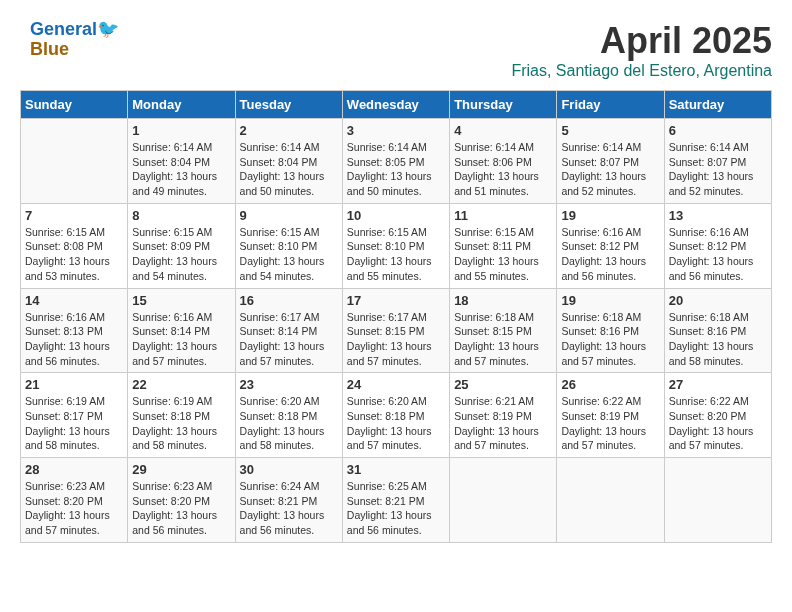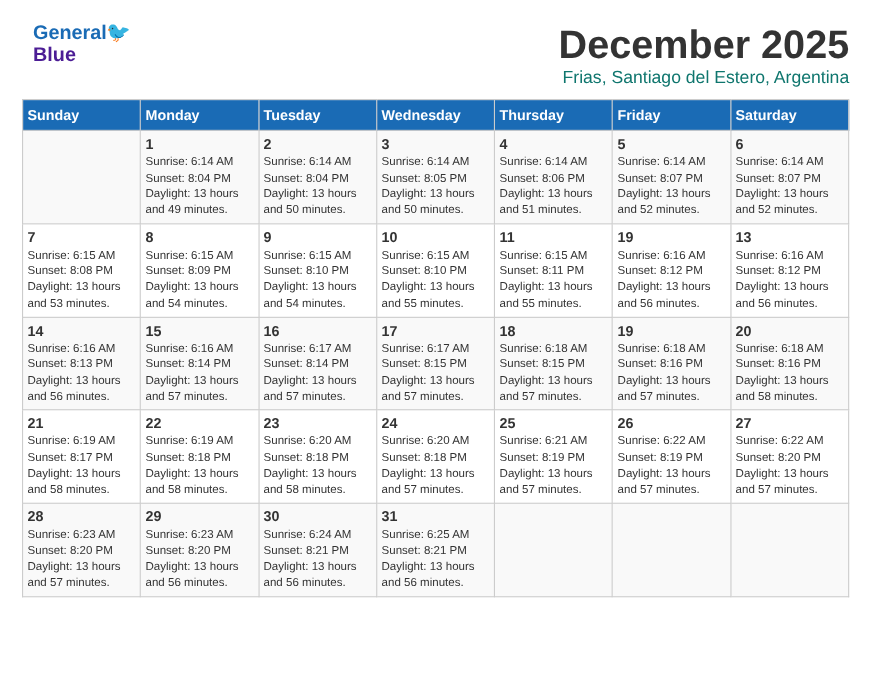--- a/index.html
+++ b/index.html
@@ -84,26 +84,26 @@
     }
   </style>
 </head>
 <body>
 
 <div class="header">
   <div class="logo">
     <div>
       <div class="logo-text">
         <span>General</span>🐦<br>
-        <span style="color:#4c1d95;">Blue</span>
+        <span style="color:#a16207;">Blue</span>
       </div>
     </div>
   </div>
   <div class="title-area">
-    <div class="month-title">December 2025</div>
+    <div class="month-title">April 2025</div>
     <div class="location-title">Frias, Santiago del Estero, Argentina</div>
   </div>
 </div>
 
 <table>
   <thead>
     <tr>
       <th>Sunday</th>
       <th>Monday</th>
       <th>Tuesday</th>

